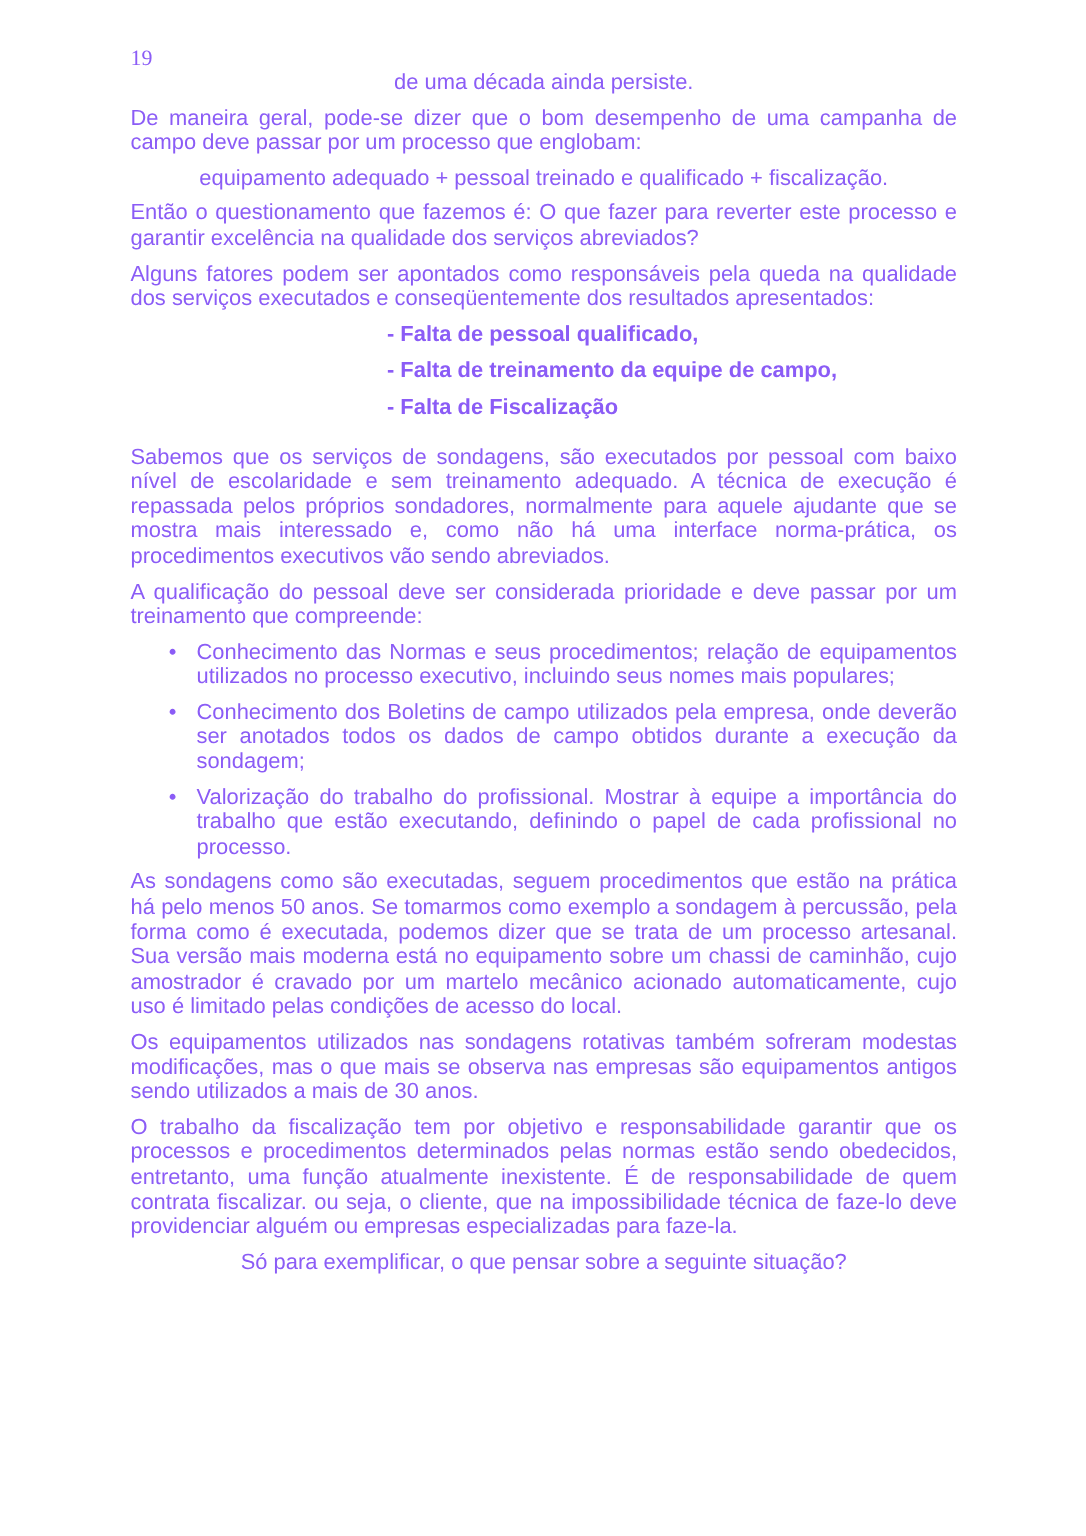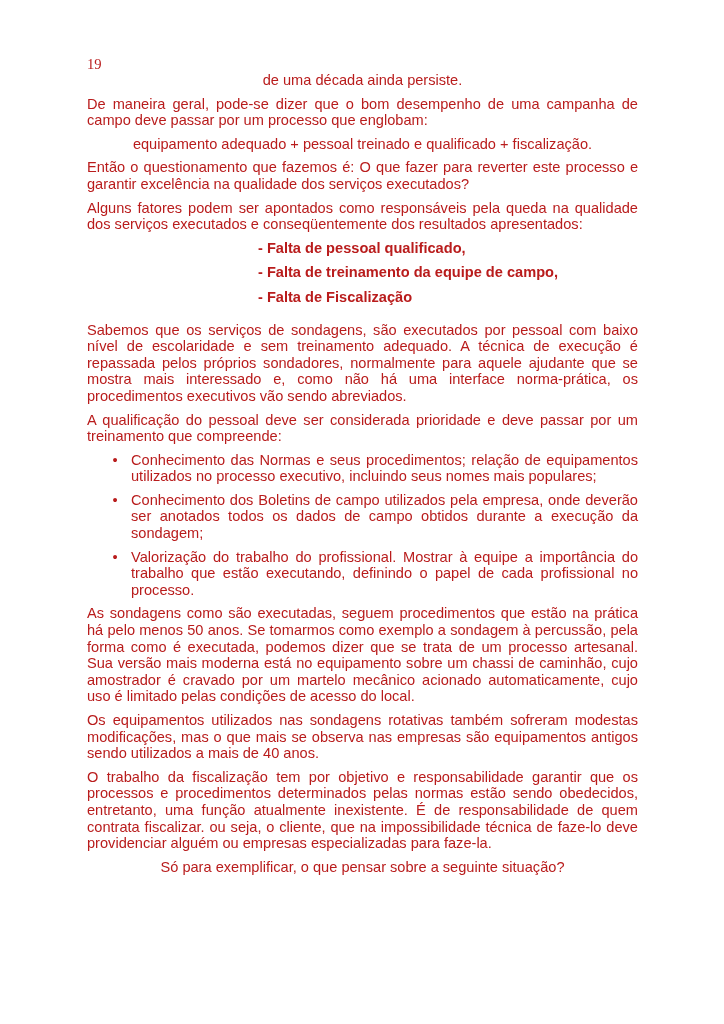--- a/index.html
+++ b/index.html
@@ -1,25 +1,25 @@
 <!DOCTYPE html>
 <html><head>
 <meta charset="utf-8">
 <style>
   html, body { margin: 0; padding: 0; background: #ffffff; }
   body { width: 724px; height: 1024px; position: relative; overflow: hidden; }
   .page {
     position: absolute;
     left: 87px;
-    top: 56px;
+    top: 31px;
     width: 551px;
     font-family: "Liberation Sans", sans-serif;
     font-size: 14.6px;
     line-height: 16.6px;
-    color: #b91c1c;
+    color: #8b5cf6;
   }
   .page-number {
     font-family: "Liberation Serif", serif;
     font-size: 14.6px;
     line-height: 16px;
     margin: 0;
   }
   p { margin: 0 0 7px 0; text-align: justify; }
   p.first { margin-bottom: 7px; }
   .formula { text-align: center; }
@@ -37,21 +37,21 @@
 </style>
 </head>
 <body>
 
 <div class="page">
   <div class="page-number">19</div>
 
   <p class="first left">de uma década ainda persiste.</p>
   <p>De maneira geral, pode-se dizer que o bom desempenho de uma campanha de campo deve passar por um processo que englobam:</p>
   <p class="formula">equipamento adequado + pessoal treinado e qualificado + fiscalização.</p>
-  <p>Então o questionamento que fazemos é: O que fazer para reverter este processo e garantir excelência na qualidade dos serviços executados?</p>
+  <p>Então o questionamento que fazemos é: O que fazer para reverter este processo e garantir excelência na qualidade dos serviços abreviados?</p>
   <p>Alguns fatores podem ser apontados como responsáveis pela queda na qualidade dos serviços executados e conseqüentemente dos resultados apresentados:</p>
 
   <ul class="bold-list">
     <li>- Falta de pessoal qualificado,</li>
     <li>- Falta de treinamento da equipe de campo,</li>
     <li>- Falta de Fiscalização</li>
   </ul>
 
   <p>Sabemos que os serviços de sondagens, são executados por pessoal com baixo nível de escolaridade e sem treinamento adequado. A técnica de execução é repassada pelos próprios sondadores, normalmente para aquele ajudante que se mostra mais interessado e, como não há uma interface norma-prática, os procedimentos executivos vão sendo abreviados.</p>
   <p>A qualificação do pessoal deve ser considerada prioridade e deve passar por um treinamento que compreende:</p>
@@ -65,16 +65,16 @@
       <span class="bullet-dot">•</span>
       <span>Conhecimento dos Boletins de campo utilizados pela empresa, onde deverão ser anotados todos os dados de campo obtidos durante a execução da sondagem;</span>
     </li>
     <li>
       <span class="bullet-dot">•</span>
       <span>Valorização do trabalho do profissional. Mostrar à equipe a importância do trabalho que estão executando, definindo o papel de cada profissional no processo.</span>
     </li>
   </ul>
 
   <p>As sondagens como são executadas, seguem procedimentos que estão na prática há pelo menos 50 anos. Se tomarmos como exemplo a sondagem à percussão, pela forma como é executada, podemos dizer que se trata de um processo artesanal. Sua versão mais moderna está no equipamento sobre um chassi de caminhão, cujo amostrador é cravado por um martelo mecânico acionado automaticamente, cujo uso é limitado pelas condições de acesso do local.</p>
-  <p>Os equipamentos utilizados nas sondagens rotativas também sofreram modestas modificações, mas o que mais se observa nas empresas são equipamentos antigos sendo utilizados a mais de 40 anos.</p>
+  <p>Os equipamentos utilizados nas sondagens rotativas também sofreram modestas modificações, mas o que mais se observa nas empresas são equipamentos antigos sendo utilizados a mais de 30 anos.</p>
   <p>O trabalho da fiscalização tem por objetivo e responsabilidade garantir que os processos e procedimentos determinados pelas normas estão sendo obedecidos, entretanto, uma função atualmente inexistente. É de responsabilidade de quem contrata fiscalizar. ou seja, o cliente, que na impossibilidade técnica de faze-lo deve providenciar alguém ou empresas especializadas para faze-la.</p>
   <p class="left">Só para exemplificar, o que pensar sobre a seguinte situação?</p>
 </div>
 
 </body></html>

